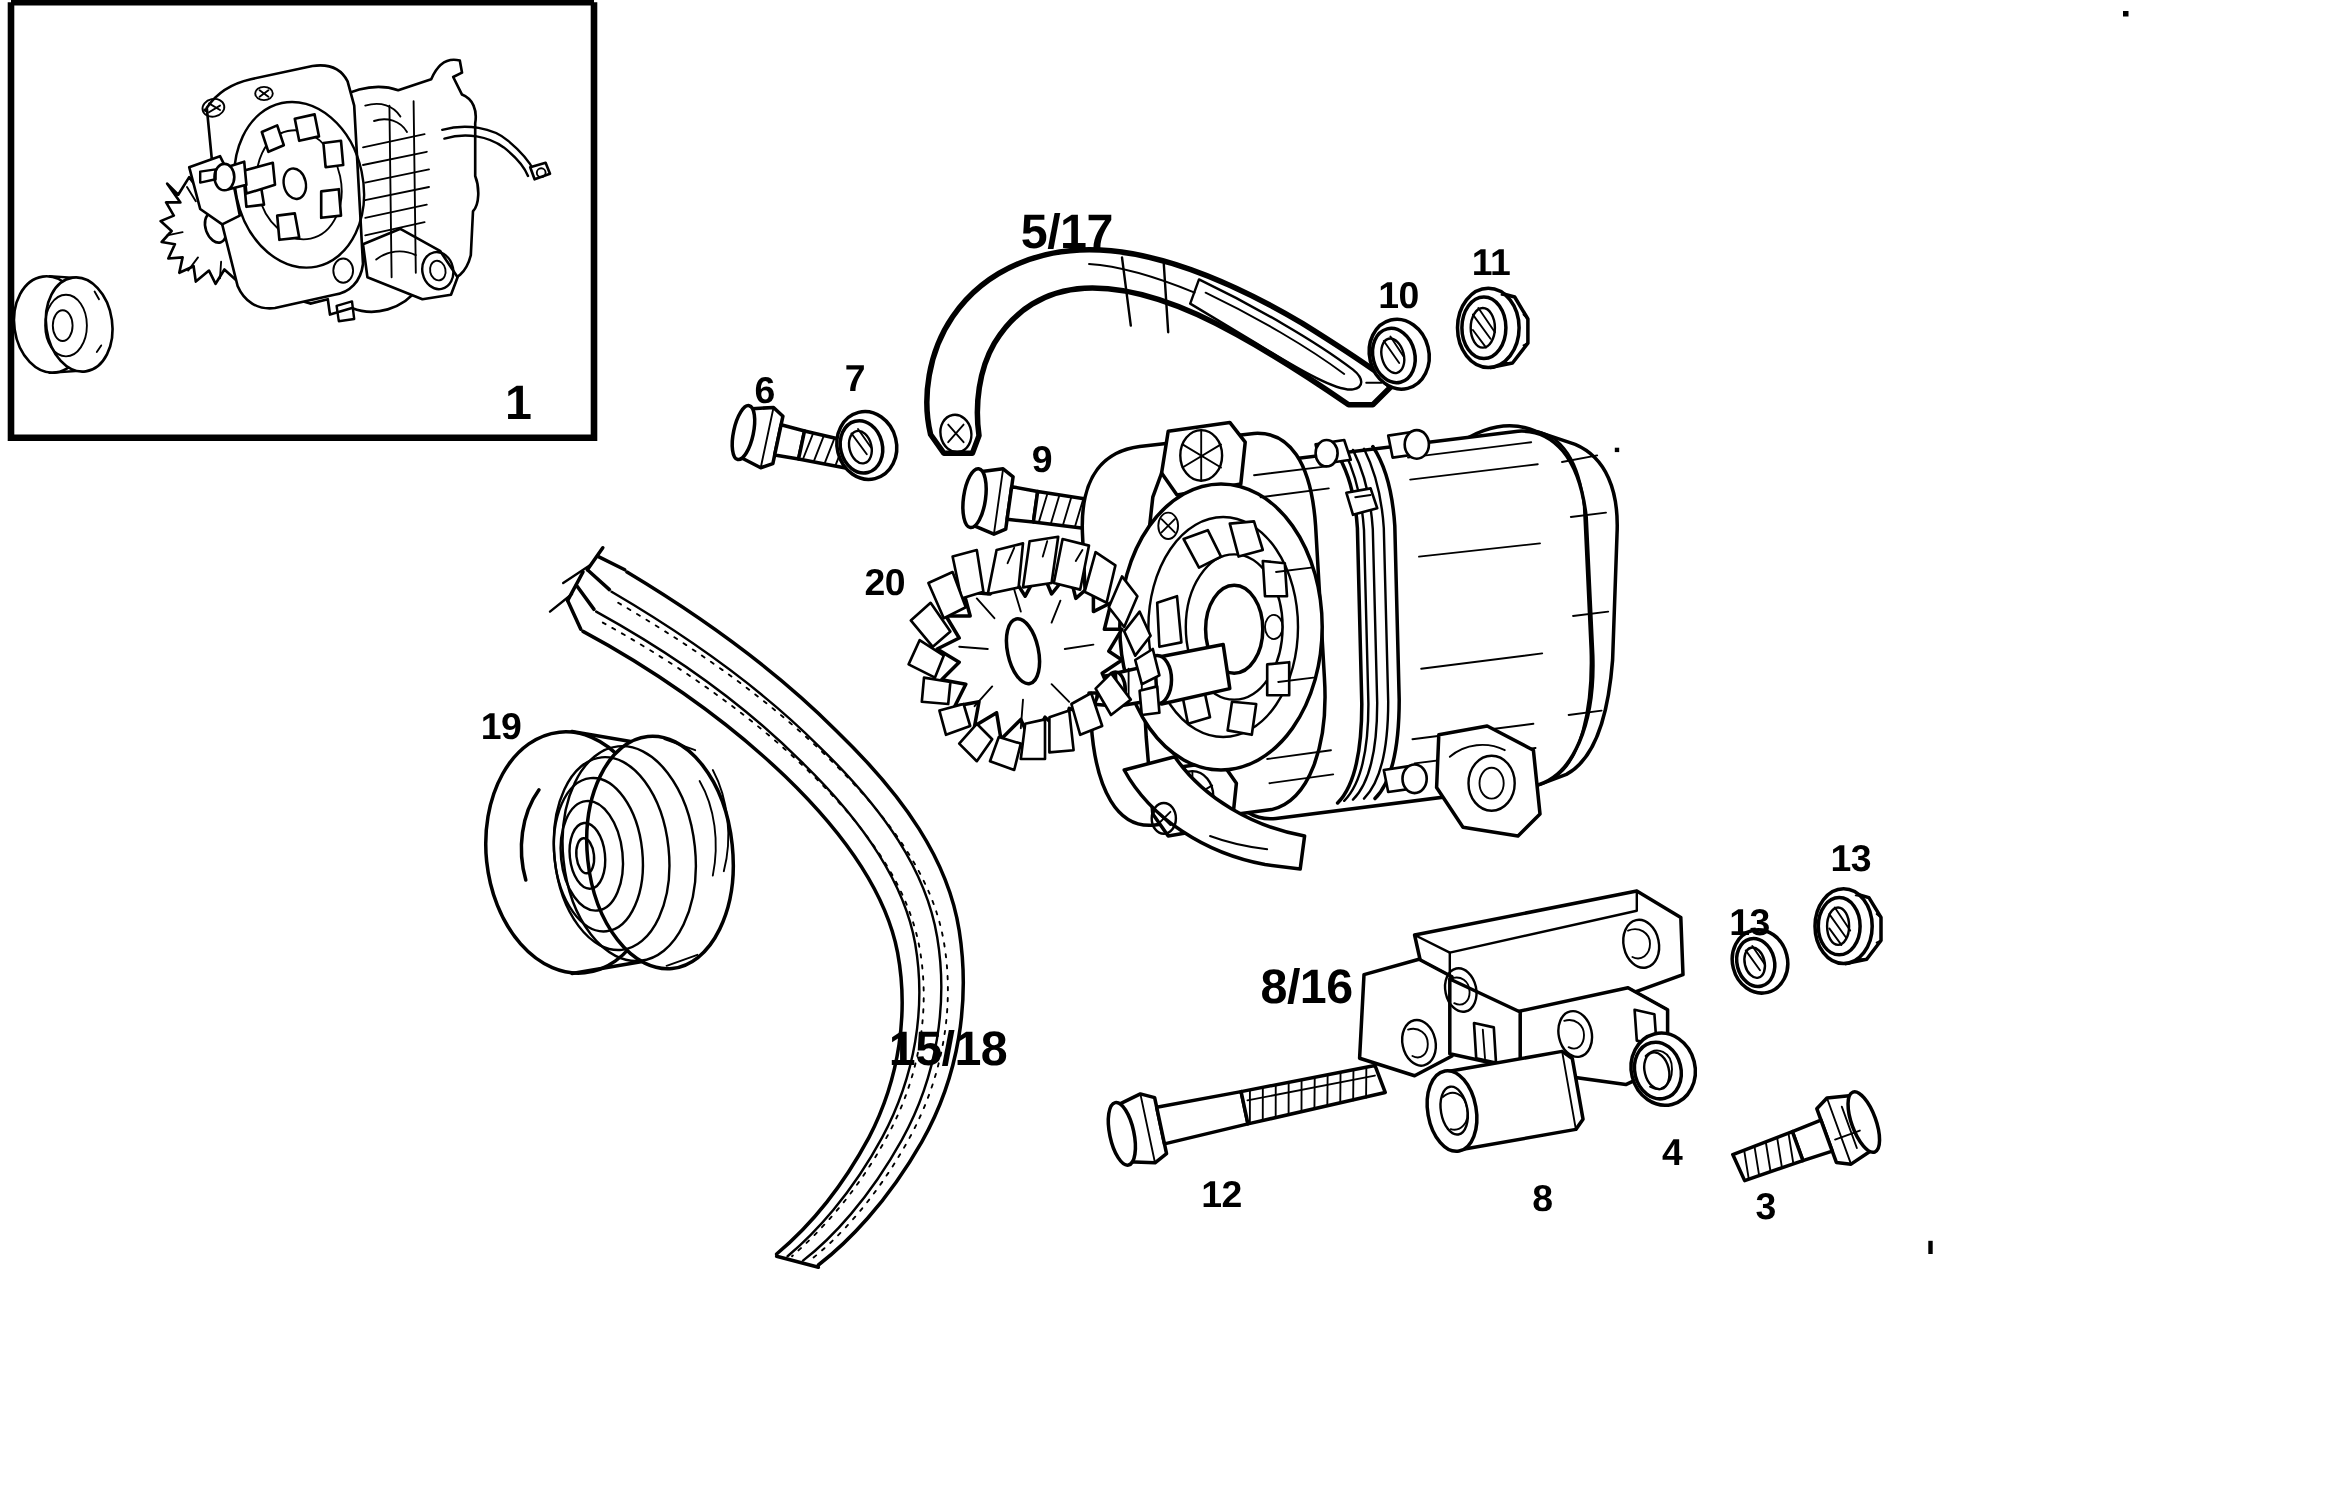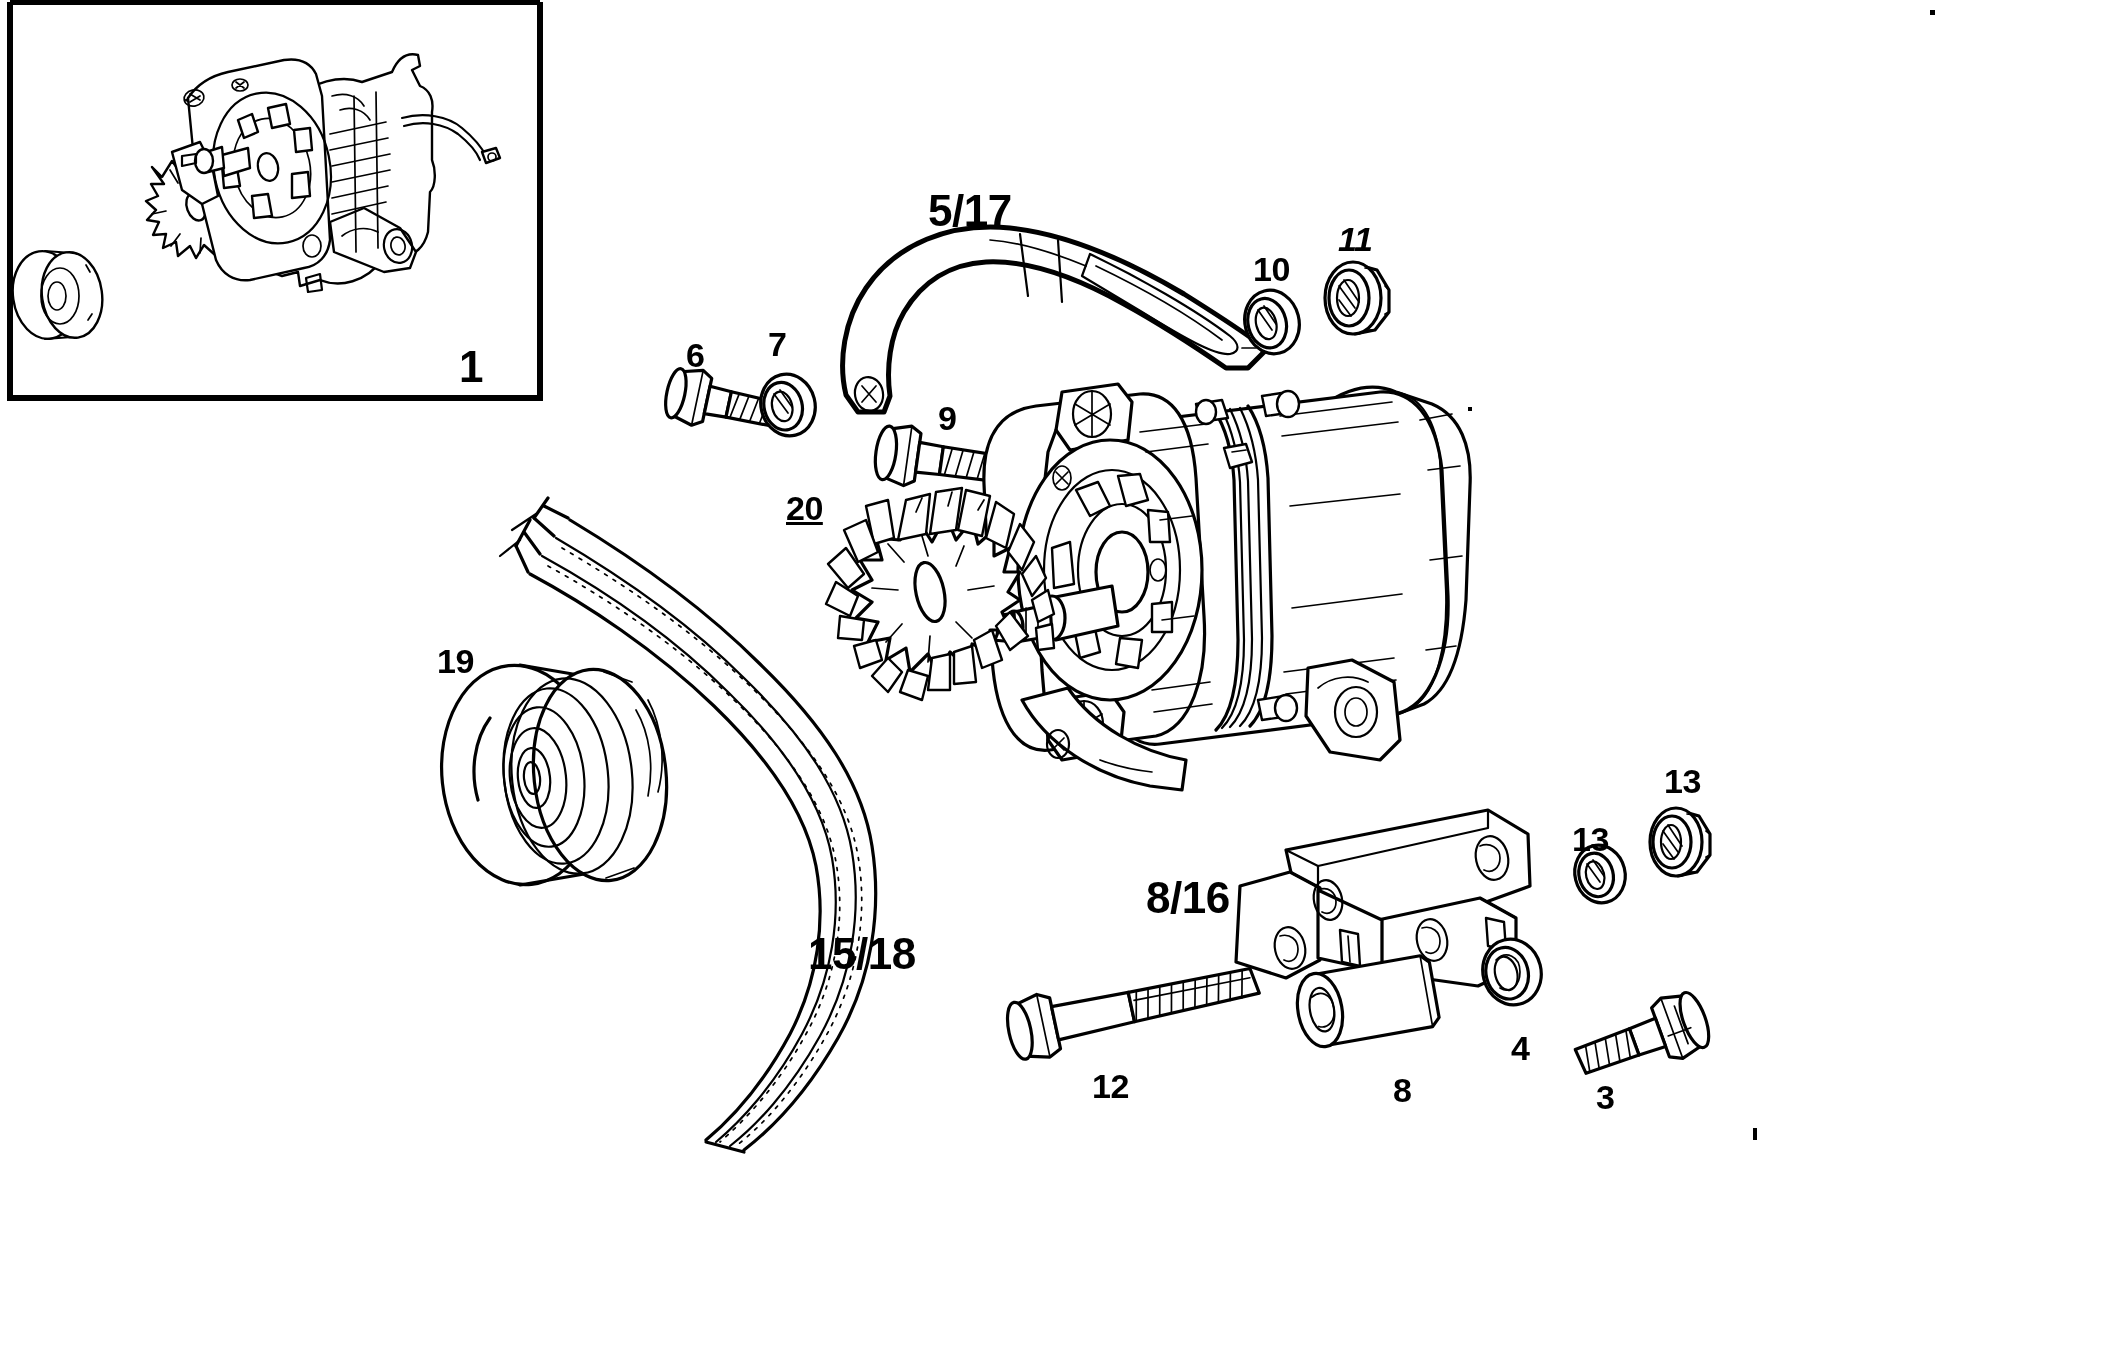--- a/index.html
+++ b/index.html
@@ -514,23 +514,23 @@
       <path class="ln-hair" d="M 20 -20 L 20 20 M 12 -6 L 36 -6"></path>
     </g>
 
   </svg>
 
   <div class="callout big" style="left:459px; top:345px;">1</div>
   <div class="callout" style="left:686px; top:338px;">6</div>
   <div class="callout" style="left:768px; top:327px;">7</div>
   <div class="callout big" style="left:928px; top:189px;">5/17</div>
   <div class="callout" style="left:1253px; top:252px;">10</div>
-  <div class="callout" style="left:1338px; top:222px;font-style:italic;">11</div>
+  <div class="callout" style="left:1338px; top:222px;">11</div>
   <div class="callout" style="left:938px; top:401px;">9</div>
-  <div class="callout" style="left:786px; top:491px;text-decoration:underline;">20</div>
+  <div class="callout" style="left:786px; top:513px;">20</div>
   <div class="callout" style="left:437px; top:644px;">19</div>
   <div class="callout big" style="left:808px; top:932px;">15/18</div>
   <div class="callout big" style="left:1146px; top:876px;">8/16</div>
   <div class="callout" style="left:1572px; top:822px;text-align:right;">13</div>
   <div class="callout" style="left:1664px; top:764px;">13</div>
   <div class="callout" style="left:1092px; top:1069px;text-align:center;">12</div>
   <div class="callout" style="left:1393px; top:1073px;">8</div>
   <div class="callout" style="left:1511px; top:1031px;">4</div>
   <div class="callout" style="left:1596px; top:1080px;">3</div>
 

